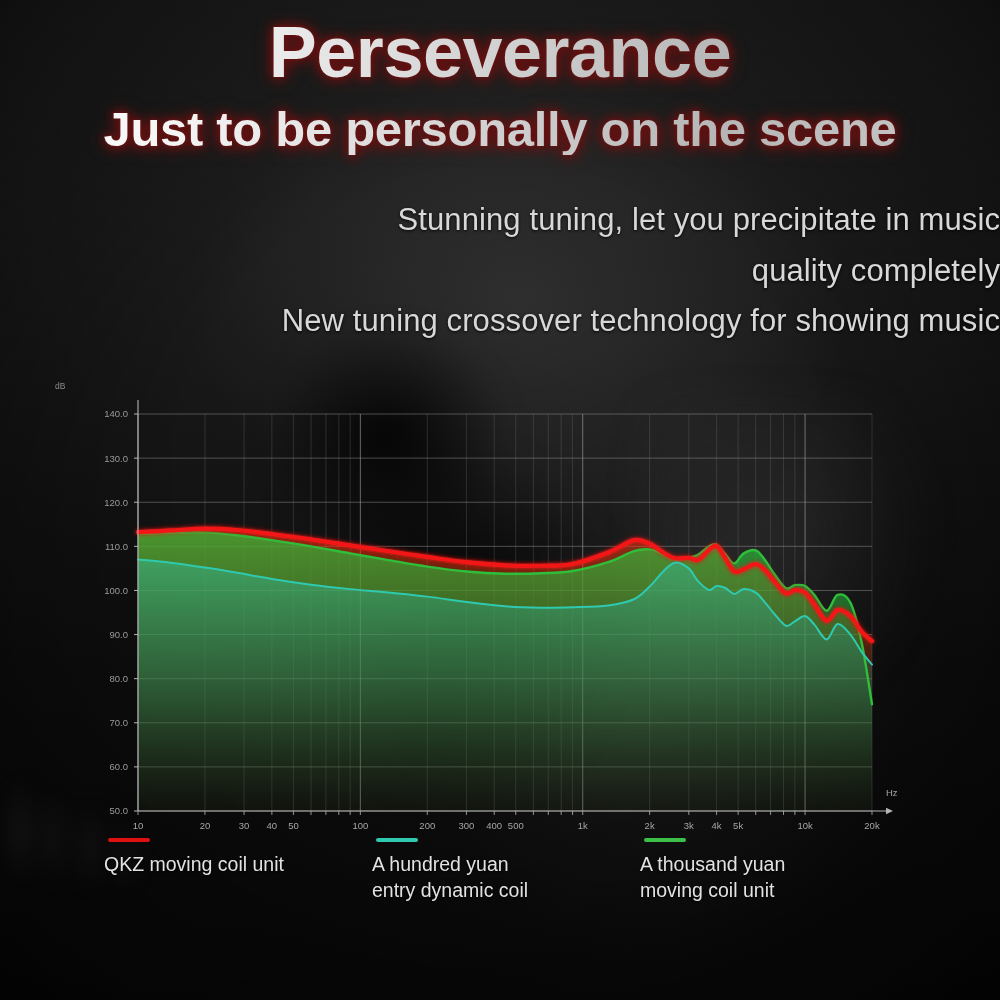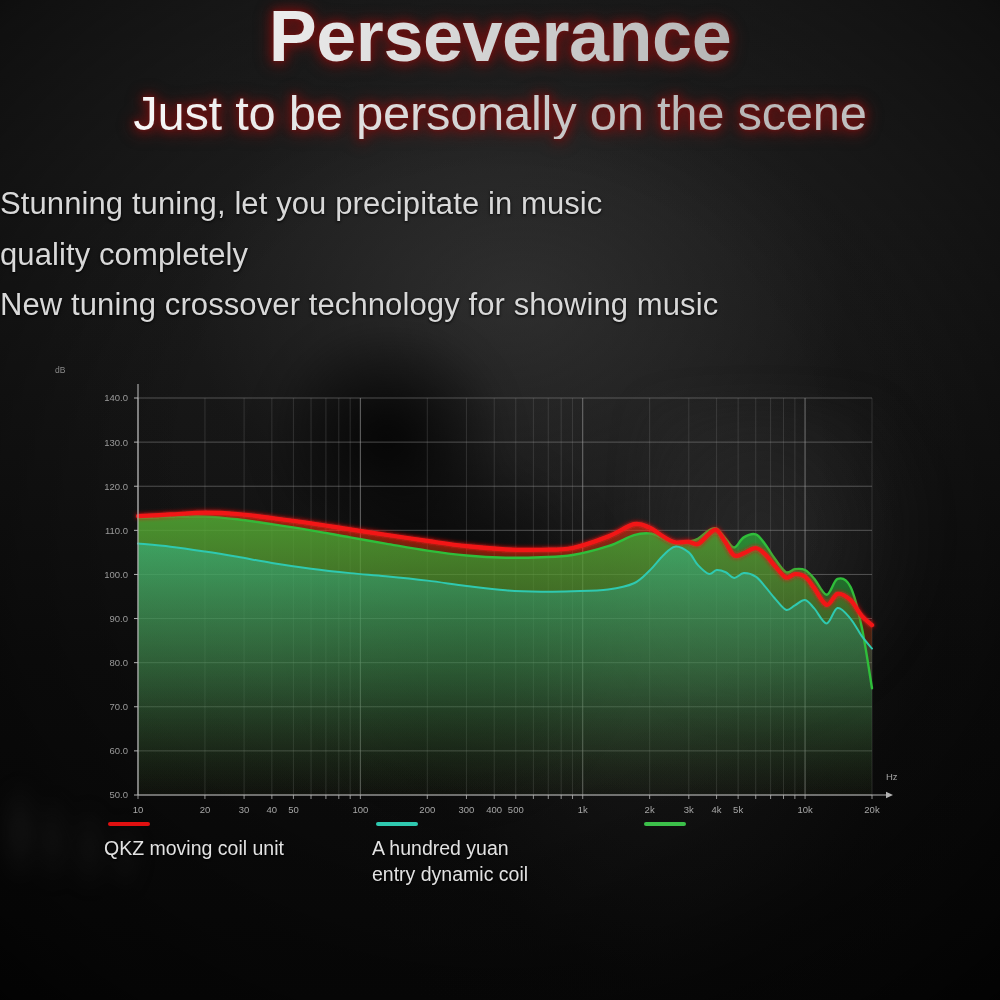--- a/index.html
+++ b/index.html
@@ -46,35 +46,35 @@
     background:radial-gradient(ellipse 78% 72% at 50% 46%, rgba(0,0,0,0) 40%, rgba(0,0,0,0.55) 88%, rgba(0,0,0,0.8) 100%);
   }
 
   
   #page { position:relative; z-index:2; width:1000px; height:1000px; }
 
   
   .hero { text-align:center; }
   .title-main {
     font-size:72px; font-weight:700; letter-spacing:-0.5px;
-    line-height:1.0; 
+    line-height:1.0; padding-top:16px;
     background:linear-gradient(100deg,#ffffff 0%,#f2f2f2 22%,#cfcfcf 52%,#b4b4b4 74%,#c9c9c9 100%);
     -webkit-background-clip:text; background-clip:text; color:transparent;
     -webkit-text-stroke:0px;
     filter:drop-shadow(0 0 1.5px #6d1414) drop-shadow(0 0 4px #5e1010) drop-shadow(0 1px 7px rgba(120,16,16,0.85));
   }
   .title-sub {
-    font-size:49px; font-weight:400; letter-spacing:-0.3px;
+    font-size:49px; font-weight:700; letter-spacing:-0.3px;
     line-height:1.05; margin-top:16px;
     background:linear-gradient(100deg,#ffffff 0%,#f4f4f4 18%,#d2d2d2 48%,#b6b6b6 72%,#cbcbcb 100%);
     -webkit-background-clip:text; background-clip:text; color:transparent;
     filter:drop-shadow(0 0 1.5px #6d1414) drop-shadow(0 0 4px #5e1010) drop-shadow(0 1px 7px rgba(120,16,16,0.85));
   }
   .tagline {
-    margin-top:40px; text-align:left;
+    margin-top:40px; text-align:right;
     font-size:31px; line-height:1.62; font-weight:400;
     color:#d8d8d8; letter-spacing:0.1px;
     text-shadow:0 1px 3px rgba(0,0,0,0.9);
   }
   .tagline div { white-space:nowrap; }
 
   
   #chart-wrap { position:relative; width:1000px; height:470px; margin-top:18px; }
   #chart-svg { display:block; }
 
@@ -287,16 +287,18 @@
       <div class="legend-swatch" style="background: rgb(224, 16, 16);"></div>
       <div class="legend-label">QKZ moving coil unit</div>
     </div>
     <div class="legend-item">
       <div class="legend-swatch" style="background: rgb(47, 201, 176);"></div>
       <div class="legend-label">A hundred yuan
 entry dynamic coil</div>
     </div>
     <div class="legend-item">
       <div class="legend-swatch" style="background: rgb(60, 192, 74);"></div>
+      <div class="legend-label">A thousand yuan
+moving coil unit</div>
     </div>
   </div>
 
 </div>
 
 </body></html>

